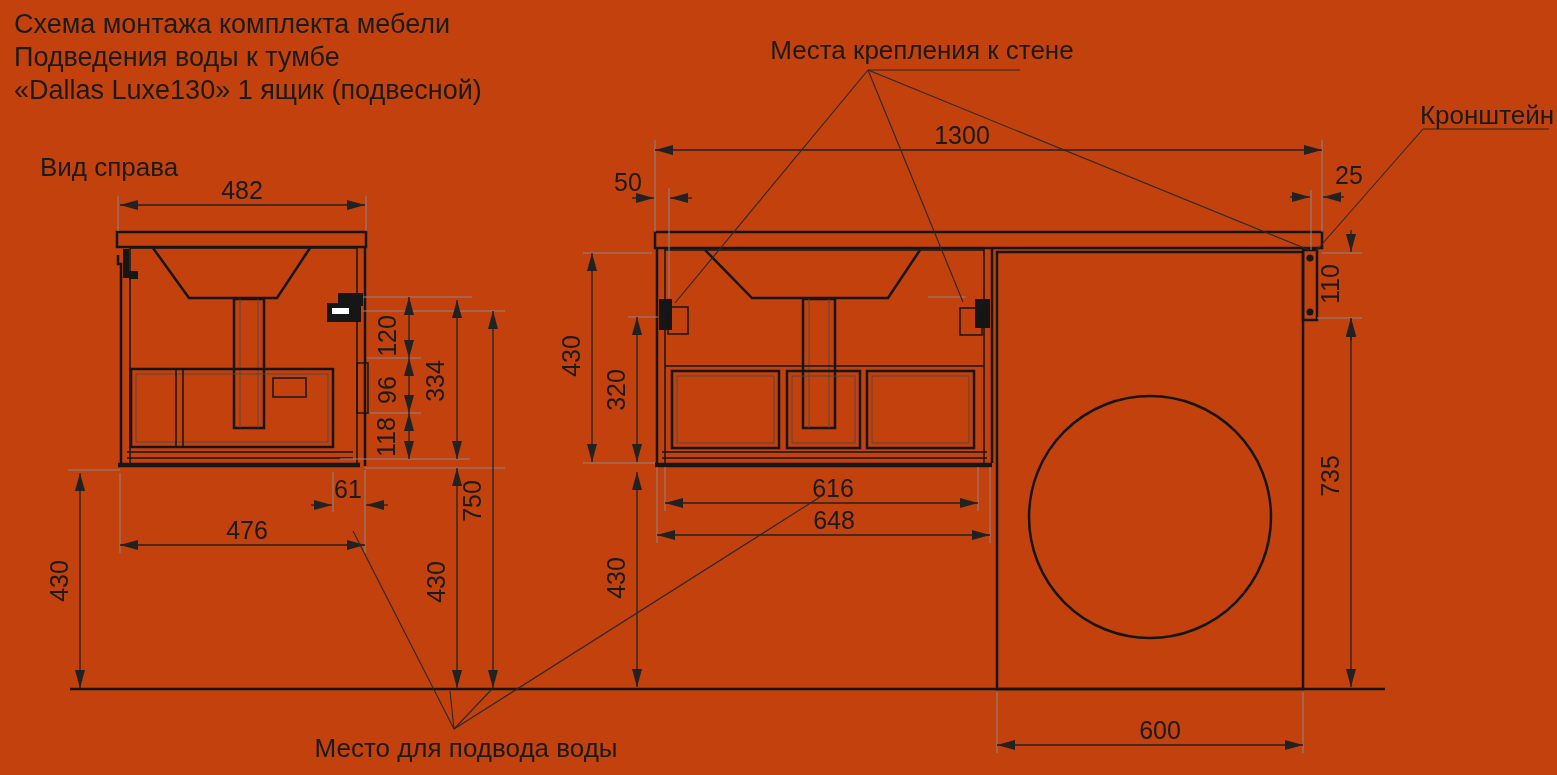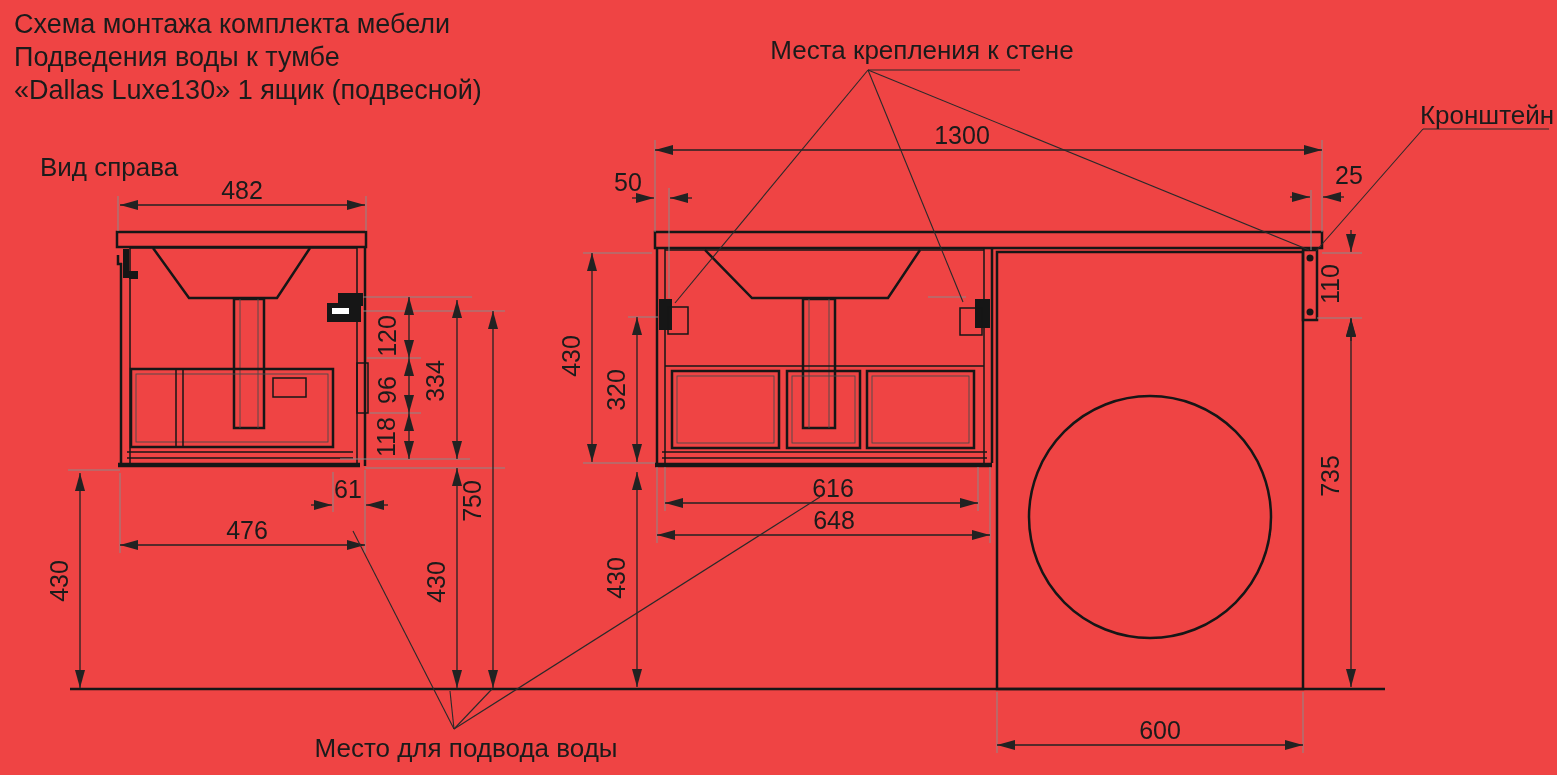--- a/index.html
+++ b/index.html
@@ -1,16 +1,16 @@
 <!DOCTYPE html>
 <html><head>
 <meta charset="utf-8">
 <style>
   html,body{margin:0;padding:0;background:#ffffff;}
-  .stage{position:relative;width:1557px;height:775px;background:#ef4444;overflow:hidden;
+  .stage{position:relative;width:1557px;height:775px;background:#c2410c;overflow:hidden;
          font-family:"Liberation Sans", sans-serif;}
   svg{position:absolute;left:0;top:0;}
   text{fill:#1b1b1b;font-family:"Liberation Sans", sans-serif;}
   .t-title{font-size:27px;}
   .t-label{font-size:26px;}
   .t-dim{font-size:25px;}
   .outline{stroke:#161616;fill:none;stroke-width:2.5;}
   .thin{stroke:#161616;fill:none;stroke-width:1.5;}
   .heavy{stroke:#161616;fill:none;stroke-width:4.5;}
   .inner{stroke:#4a4a4a;fill:none;stroke-width:0.9;}

